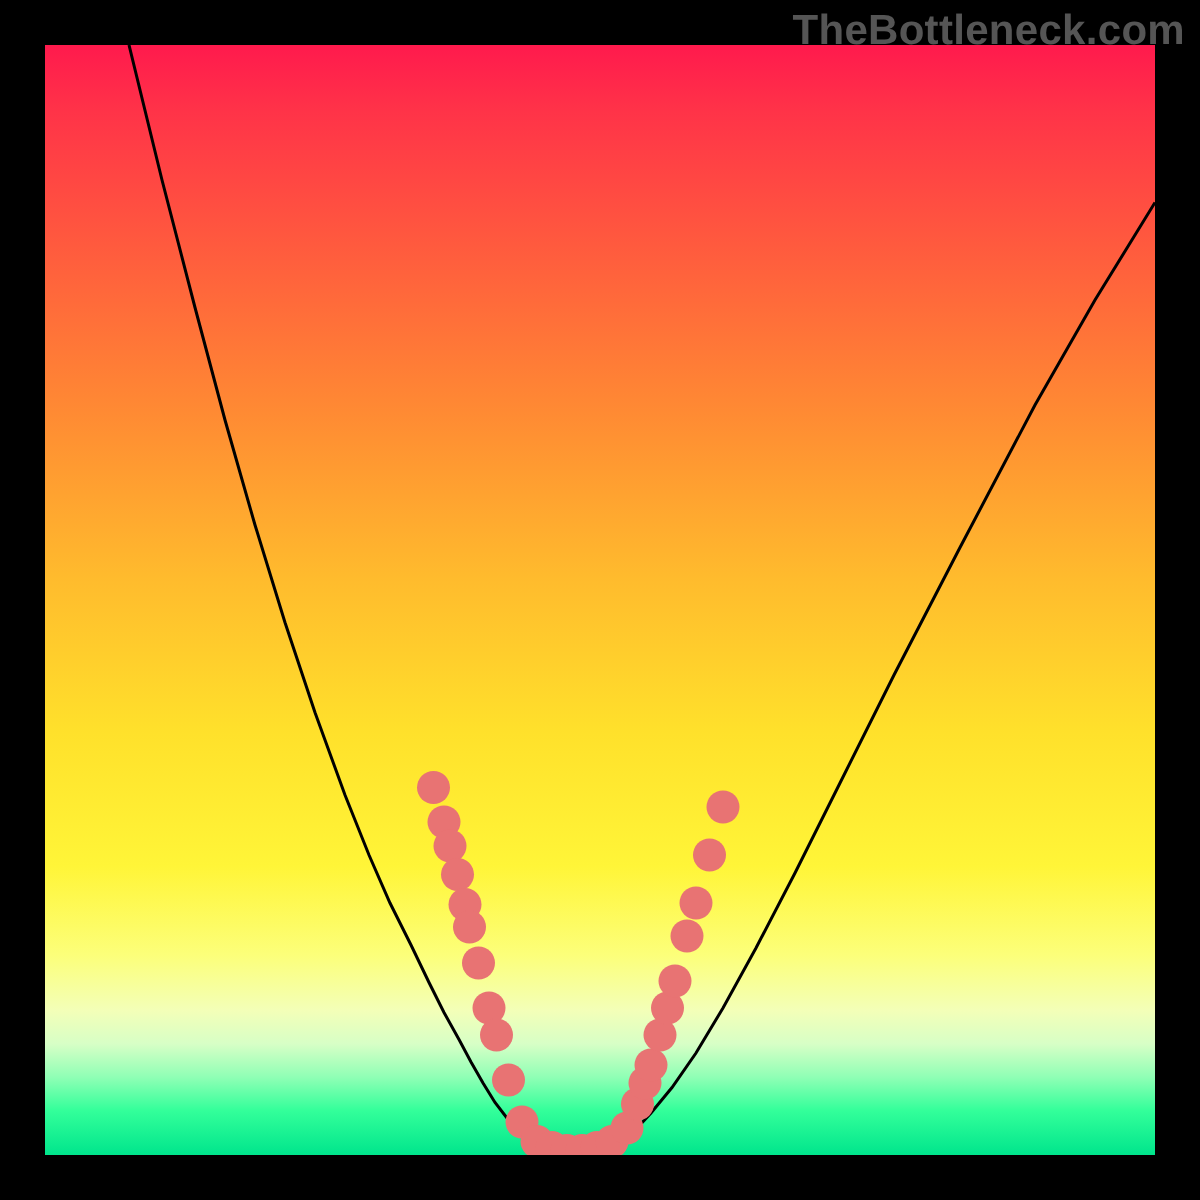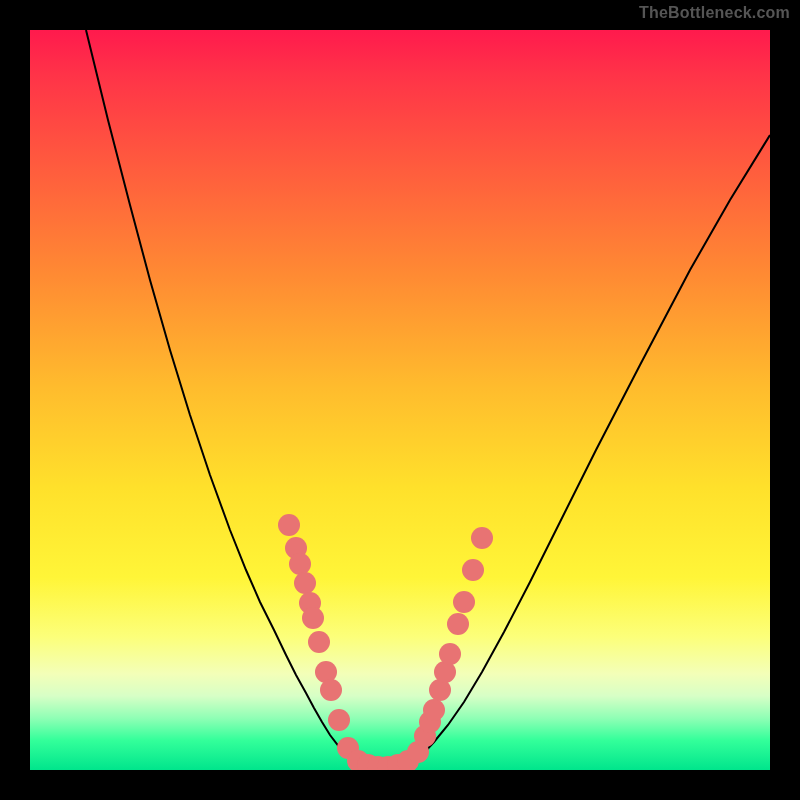--- a/index.html
+++ b/index.html
@@ -15,21 +15,21 @@
     position: relative;
     width: 800px;
     height: 800px;
     background: #000;
   }
   .attribution {
     position: absolute;
     top: 4px;
     right: 10px;
     color: #555;
-    font-size: 16px;
+    font-size: 28px;
     font-weight: 600;
     letter-spacing: 0.2px;
     z-index: 10;
     user-select: none;
   }
   .plot-area {
     position: absolute;
     left: 30px;
     top: 30px;
     width: 740px;

